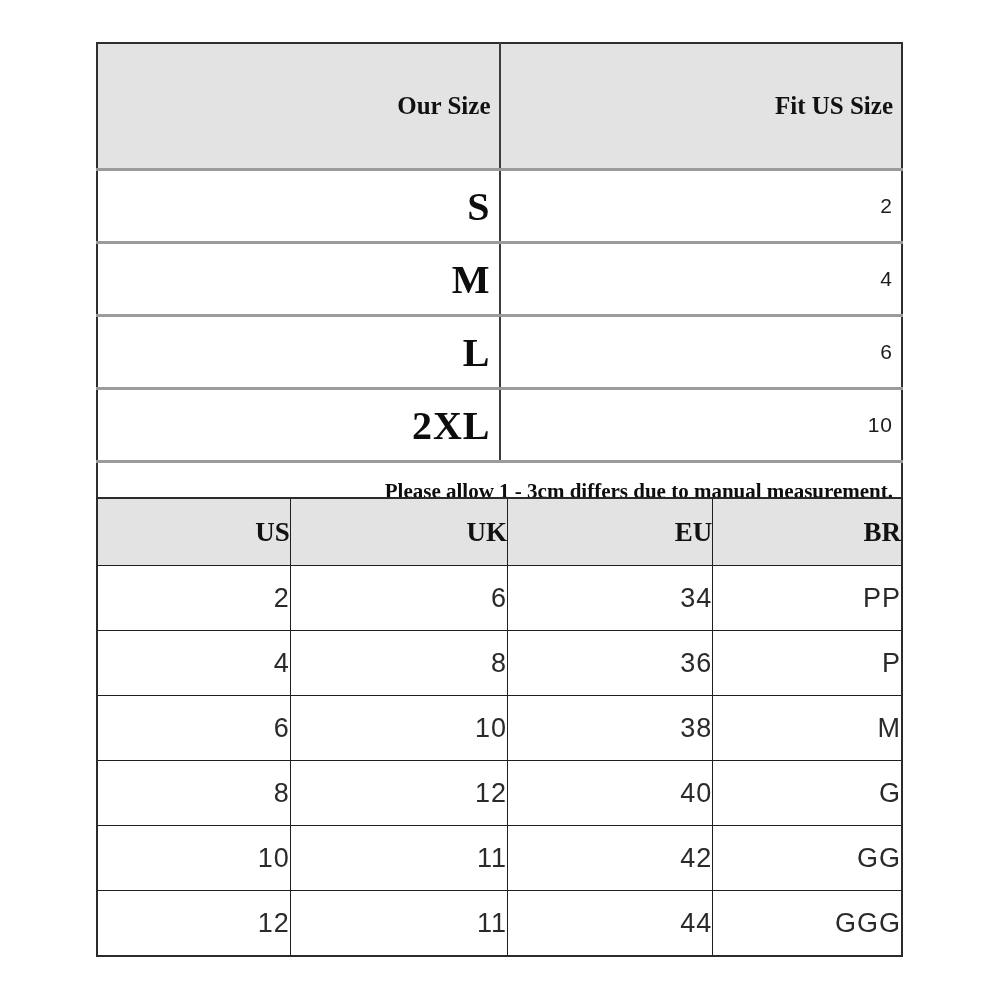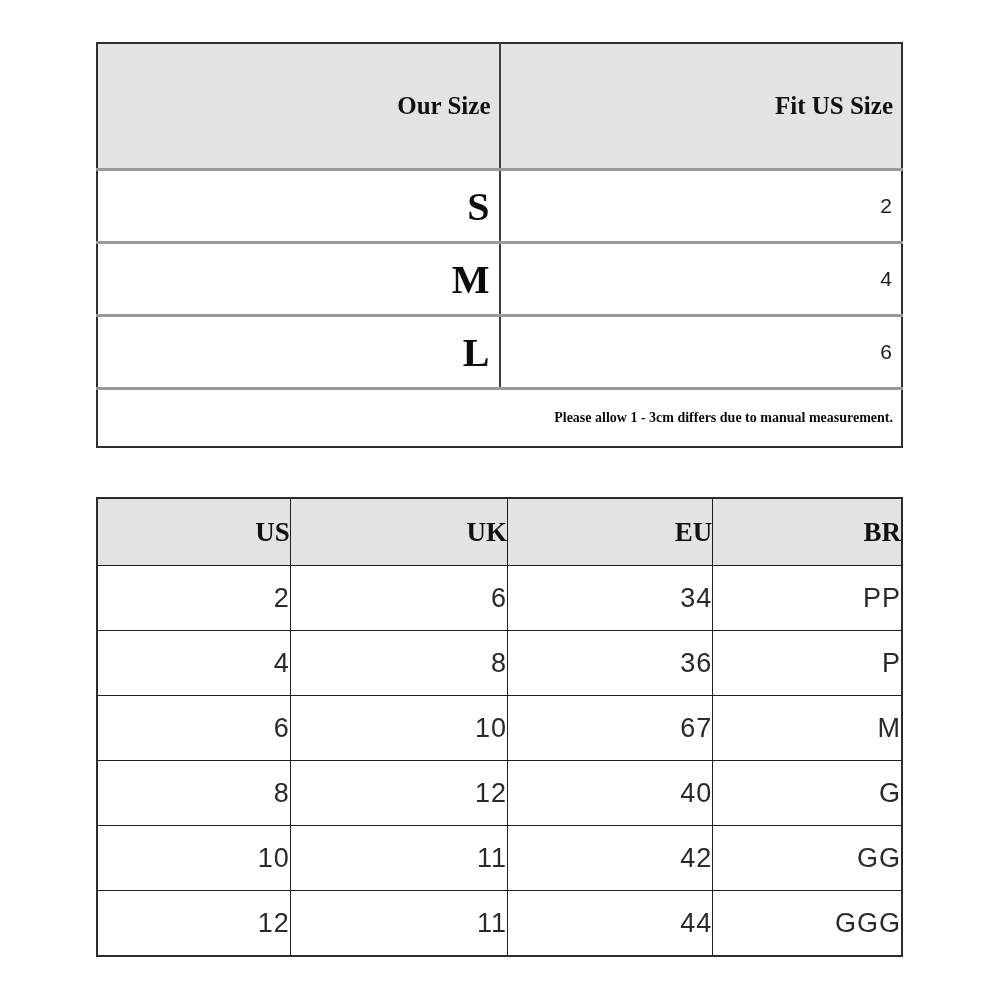--- a/index.html
+++ b/index.html
@@ -62,21 +62,21 @@
     font-size: 21px;
     color: #1c1c1c;
     letter-spacing: 1px;
   }
   .t1 tr.note-row td {
     height: 40px;
     border-top: 1px solid #4a4a4a;
     border-bottom: none;
     font-family: "Liberation Serif", serif;
     font-weight: bold;
-    font-size: 14px;
+    font-size: 21px;
     color: #0d0d0d;
   }
   .t1 tbody tr.data-row:last-of-type td { border-bottom: none; }
 
   
   .t2 {
     left: 96px;
     top: 497px;
     width: 807px;
     border: 2px solid #2b2b2b;
@@ -125,20 +125,24 @@
         <td class="size-cell">S</td>
         <td class="fit-cell vdiv">2</td>
       </tr>
       <tr class="data-row">
         <td class="size-cell">M</td>
         <td class="fit-cell vdiv">4</td>
       </tr>
       <tr class="data-row">
         <td class="size-cell">L</td>
         <td class="fit-cell vdiv">6</td>
+      </tr>
+      <tr class="data-row">
+        <td class="size-cell">2XL</td>
+        <td class="fit-cell vdiv">10</td>
       </tr>
       <tr class="note-row">
         <td colspan="2">Please allow 1 - 3cm differs due to manual measurement.</td>
       </tr>
     </tbody>
   </table>
 
   <table class="t2">
     <colgroup>
       <col style="width:24%">
@@ -163,21 +167,21 @@
       </tr>
       <tr>
         <td>4</td>
         <td>8</td>
         <td>36</td>
         <td>P</td>
       </tr>
       <tr>
         <td>6</td>
         <td>10</td>
-        <td>67</td>
+        <td>38</td>
         <td>M</td>
       </tr>
       <tr>
         <td>8</td>
         <td>12</td>
         <td>40</td>
         <td>G</td>
       </tr>
       <tr>
         <td>10</td>

